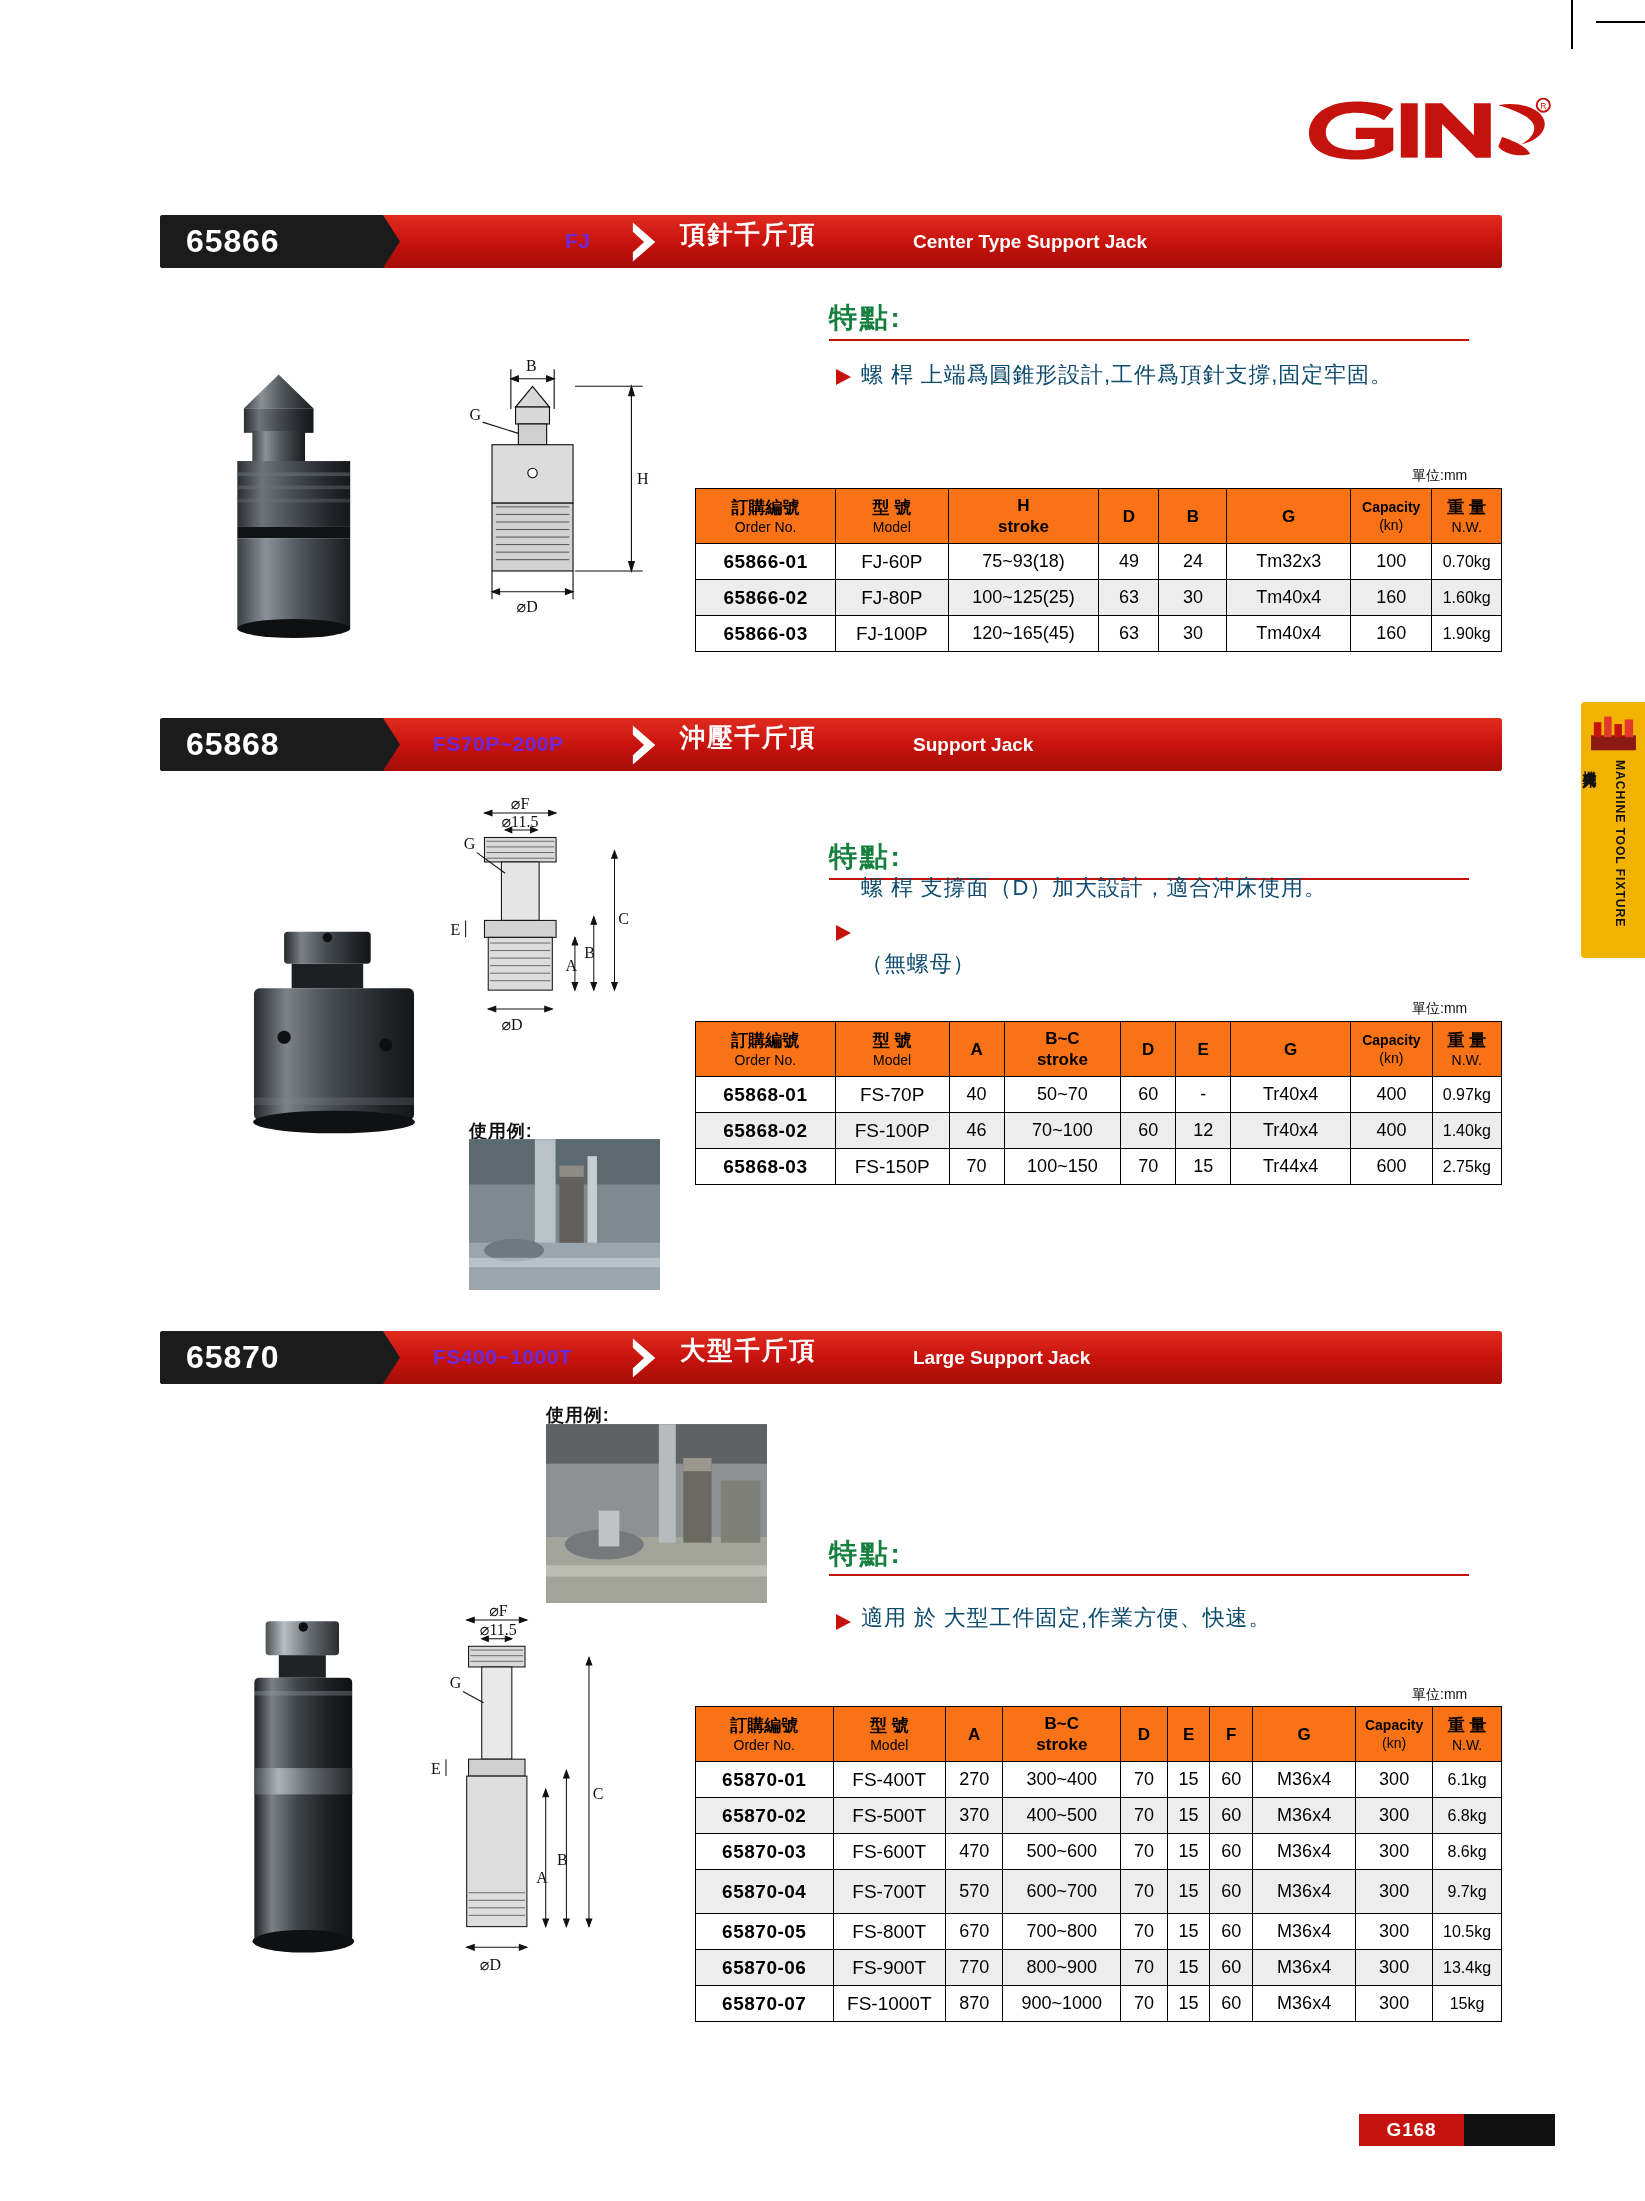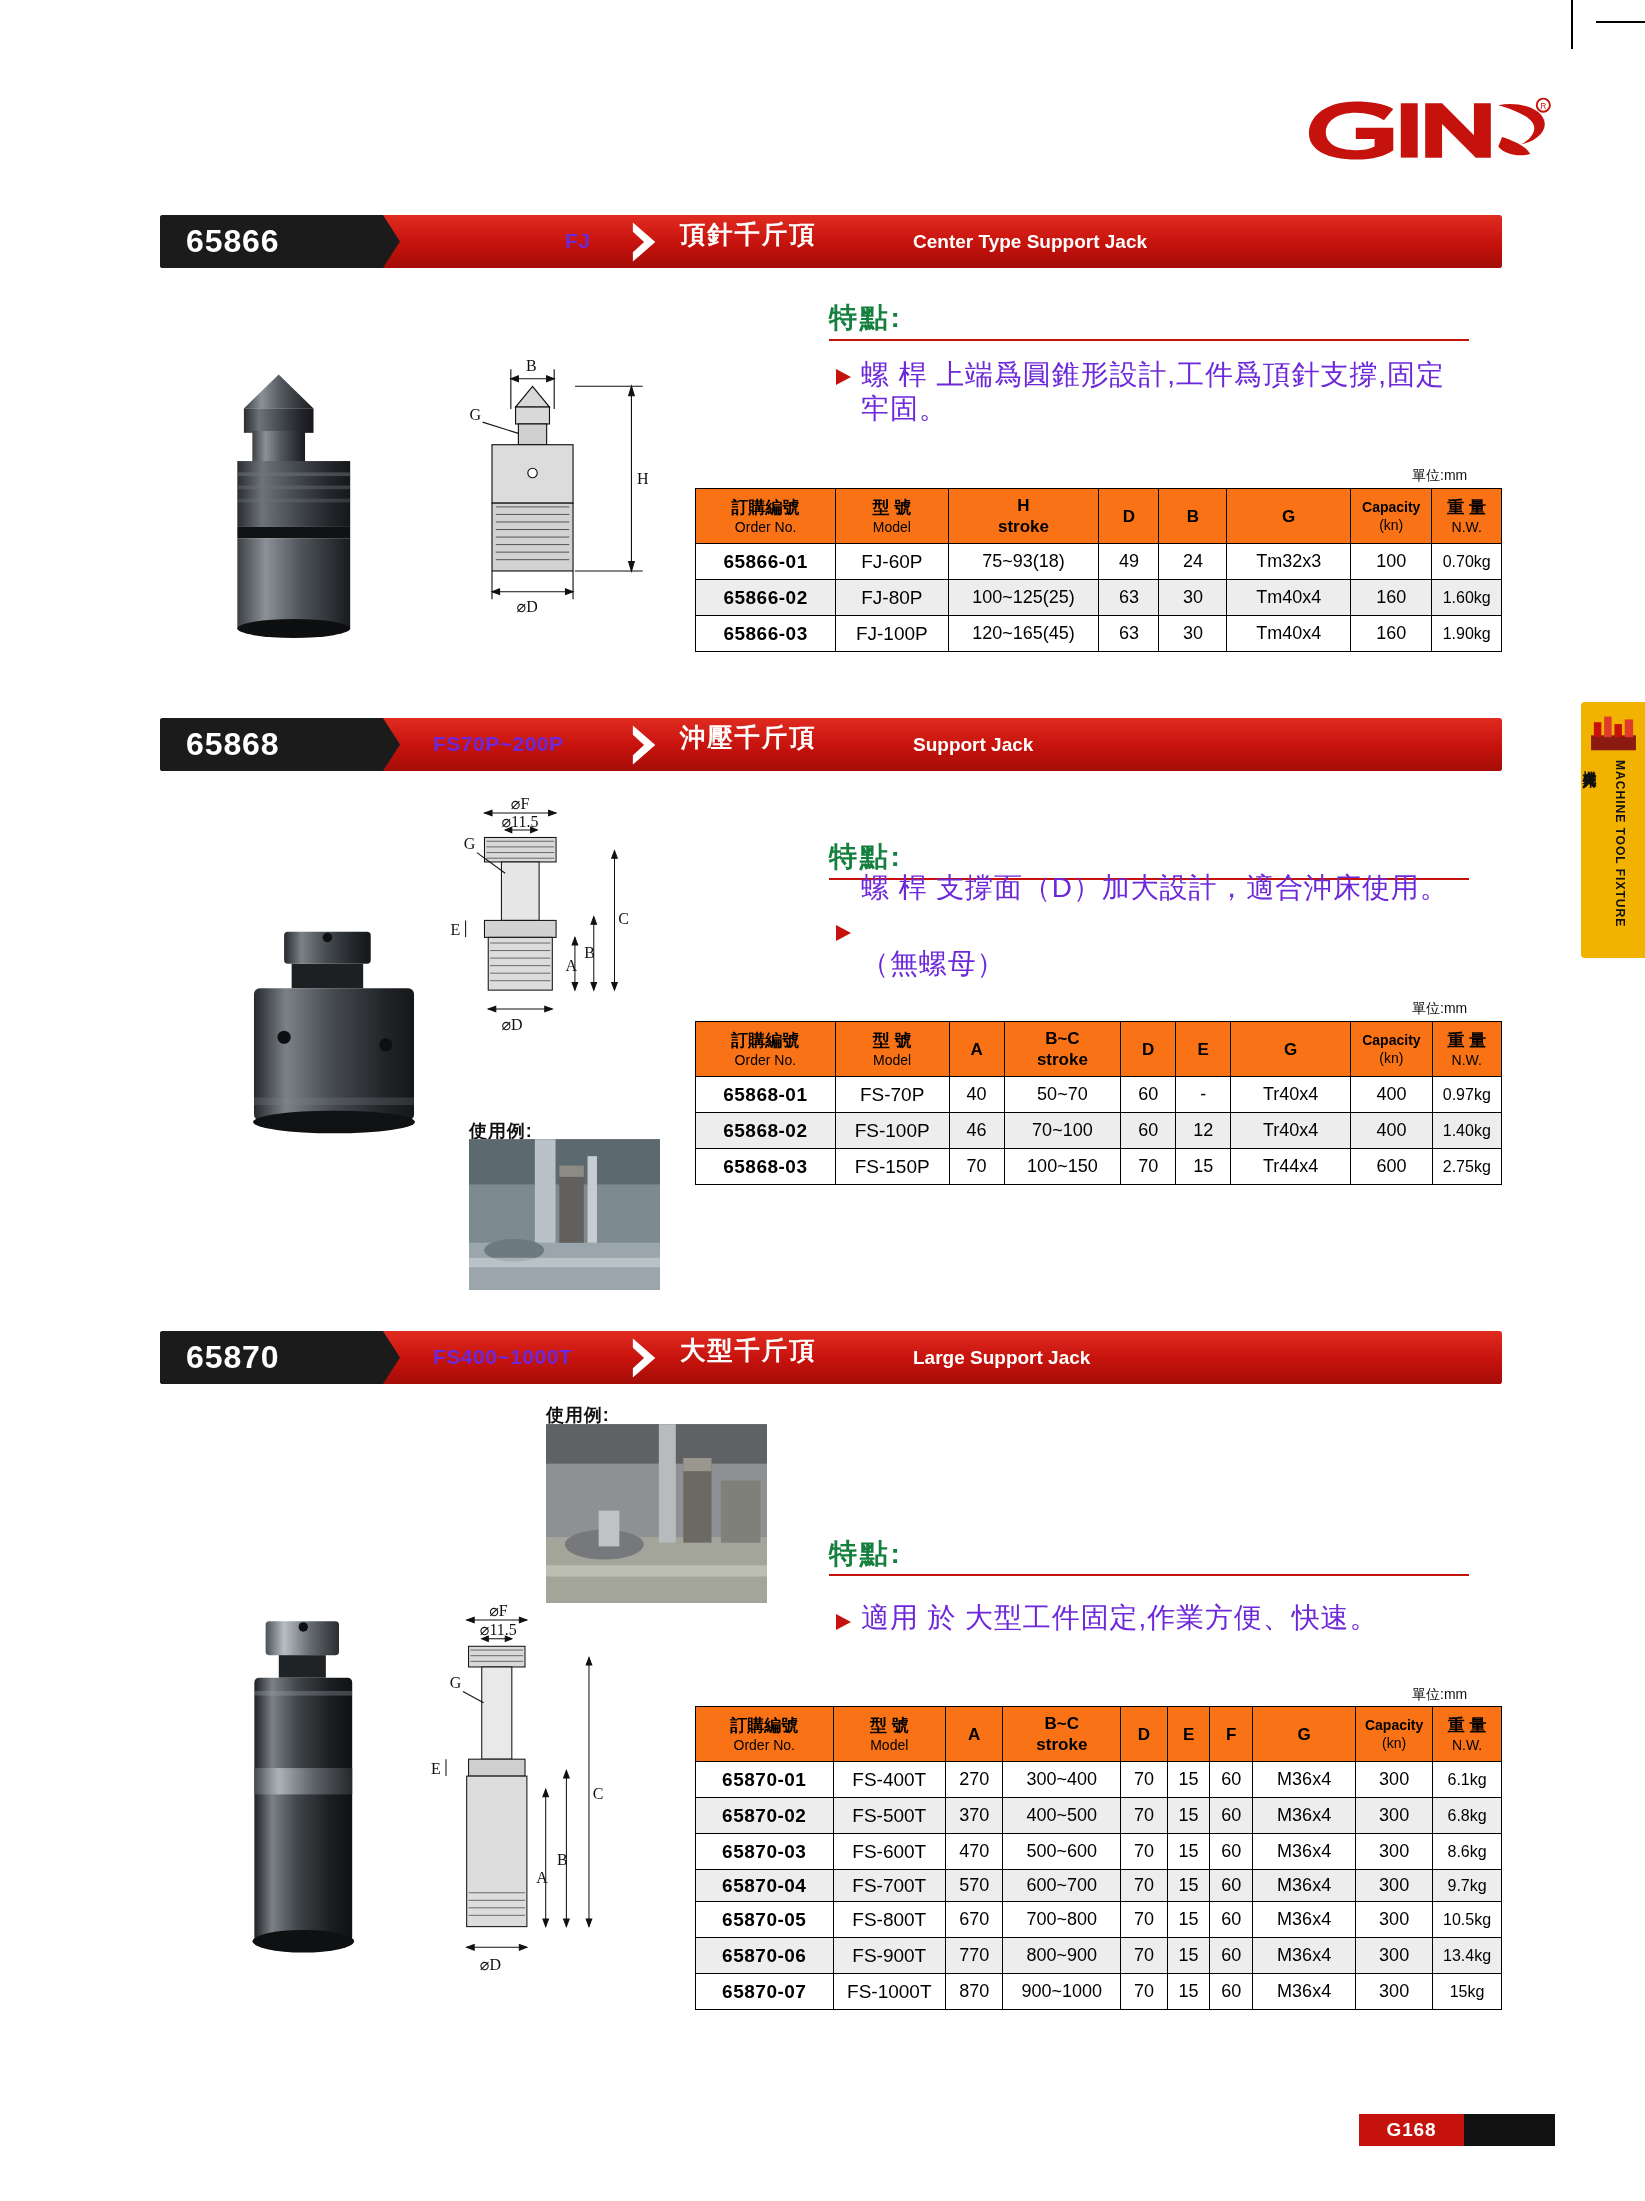--- a/index.html
+++ b/index.html
@@ -33,21 +33,21 @@
   .sec .code{position:absolute;top:14px;font-size:21px;font-weight:bold;color:#6d28d9;letter-spacing:0.5px;}
   .sec .arrow{position:absolute;top:6.6px;width:28px;height:40px;}
   .sec .arrow svg{display:block;}
   .sec .cn{position:absolute;top:3px;font-size:25.4px;font-weight:bold;color:#fff;letter-spacing:1.9px;}
   .sec .en{position:absolute;top:16px;font-size:19px;font-weight:bold;color:#fff;}
 
   
   .feat-title{position:absolute;font-size:28px;font-weight:bold;color:#15803d;letter-spacing:2.8px;}
   .feat-rule{position:absolute;height:1.9px;background:#c5120c;}
   .feat-tri{position:absolute;width:0;height:0;border-left:15px solid #c5120c;border-top:8.5px solid transparent;border-bottom:8.5px solid transparent;}
-  .feat-text{position:absolute;font-size:28px;line-height:34px;color:#6d28d9;letter-spacing:0.9px;}
+  .feat-text{position:absolute;font-size:22px;line-height:34px;color:#0c4a6e;letter-spacing:0.9px;}
 
   
   .unit{position:absolute;font-size:14px;color:#111;}
   table.spec{position:absolute;border-collapse:collapse;background:#fff;}
   table.spec td,table.spec th{border:0.9px solid #000;text-align:center;vertical-align:middle;padding:0;}
   table.spec th{background:#f97316;font-weight:bold;margin-left:29px;}
   table.spec tr.alt td{background:#ededed;}
   .h2l{font-size:17px;font-weight:bold;line-height:21px;}
   .h2s{font-size:14px;font-weight:normal;line-height:18px;}
   .cell-no{font-size:19px;font-weight:bold;letter-spacing:0.5px;}
@@ -649,21 +649,21 @@
         <td class="cell-md">FS-600T</td>
         <td class="cell">470</td>
         <td class="cell">500~600</td>
         <td class="cell">70</td>
         <td class="cell">15</td>
         <td class="cell">60</td>
         <td class="cell">M36x4</td>
         <td class="cell">300</td>
         <td class="cell-sm">8.6kg</td>
       </tr>
-      <tr class="alt" style="height:32px;">
+      <tr class="alt" style="height:44px;">
         <td class="cell-no">65870-04</td>
         <td class="cell-md">FS-700T</td>
         <td class="cell">570</td>
         <td class="cell">600~700</td>
         <td class="cell">70</td>
         <td class="cell">15</td>
         <td class="cell">60</td>
         <td class="cell">M36x4</td>
         <td class="cell">300</td>
         <td class="cell-sm">9.7kg</td>

